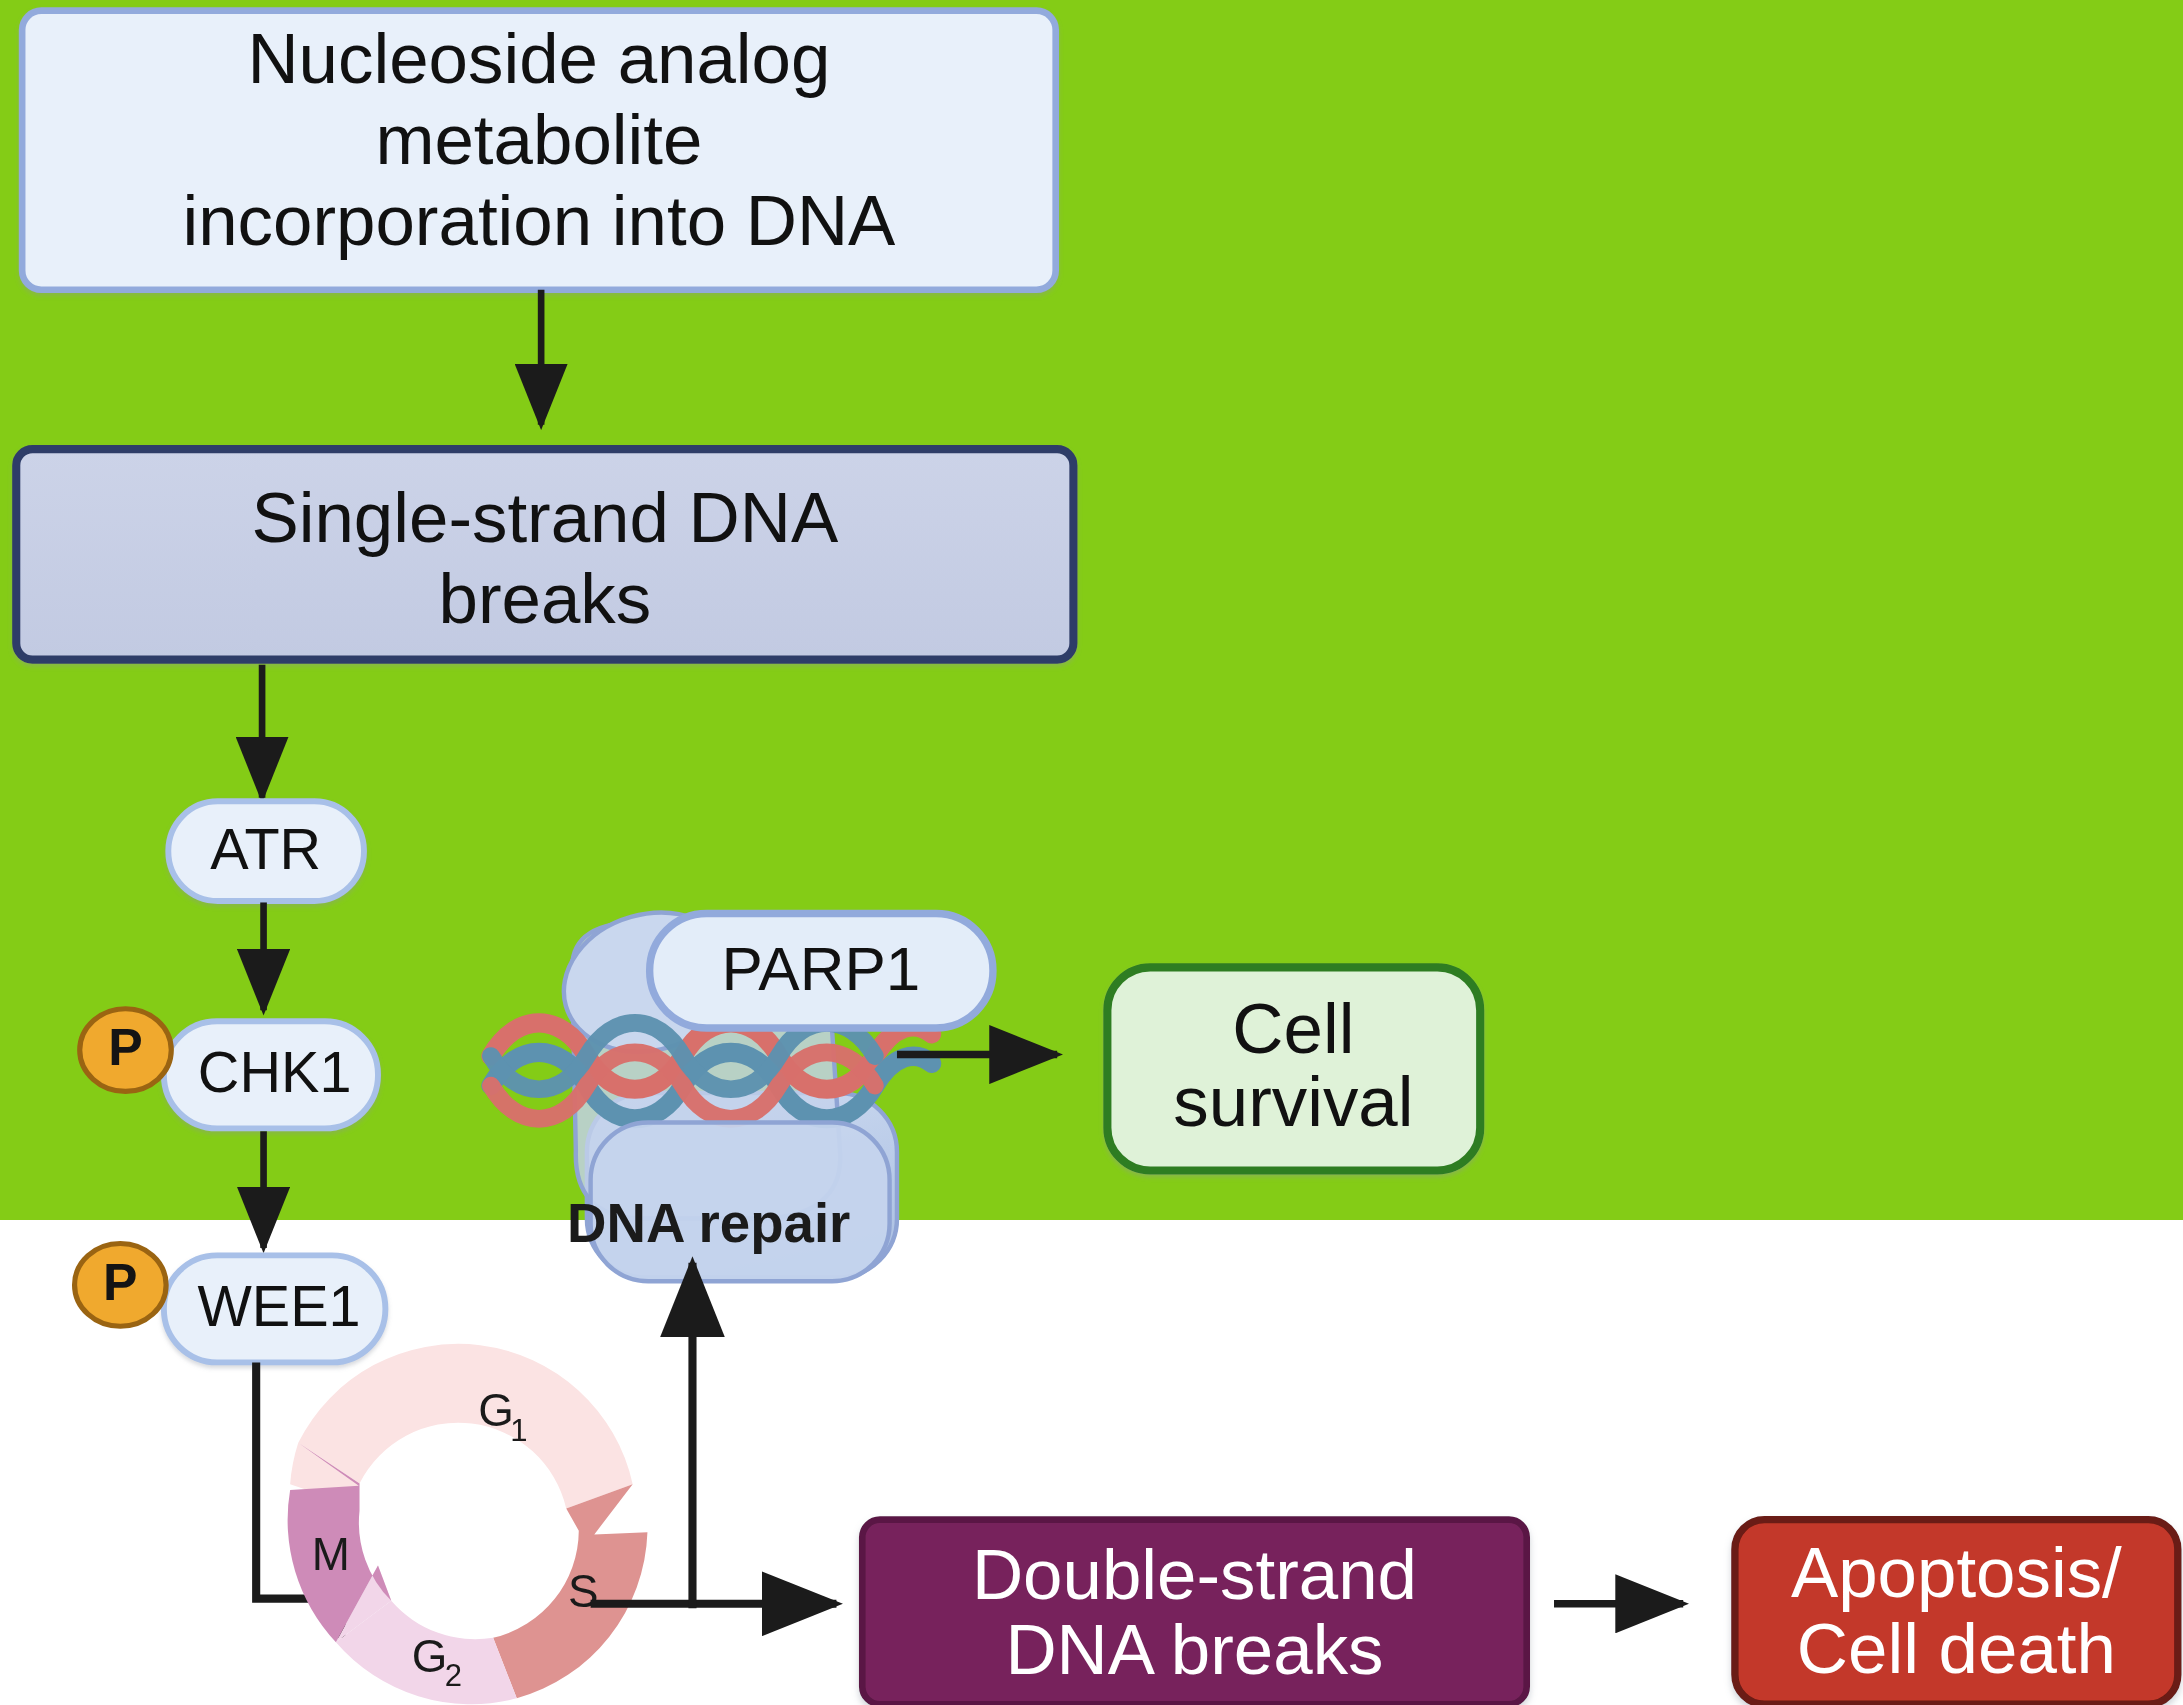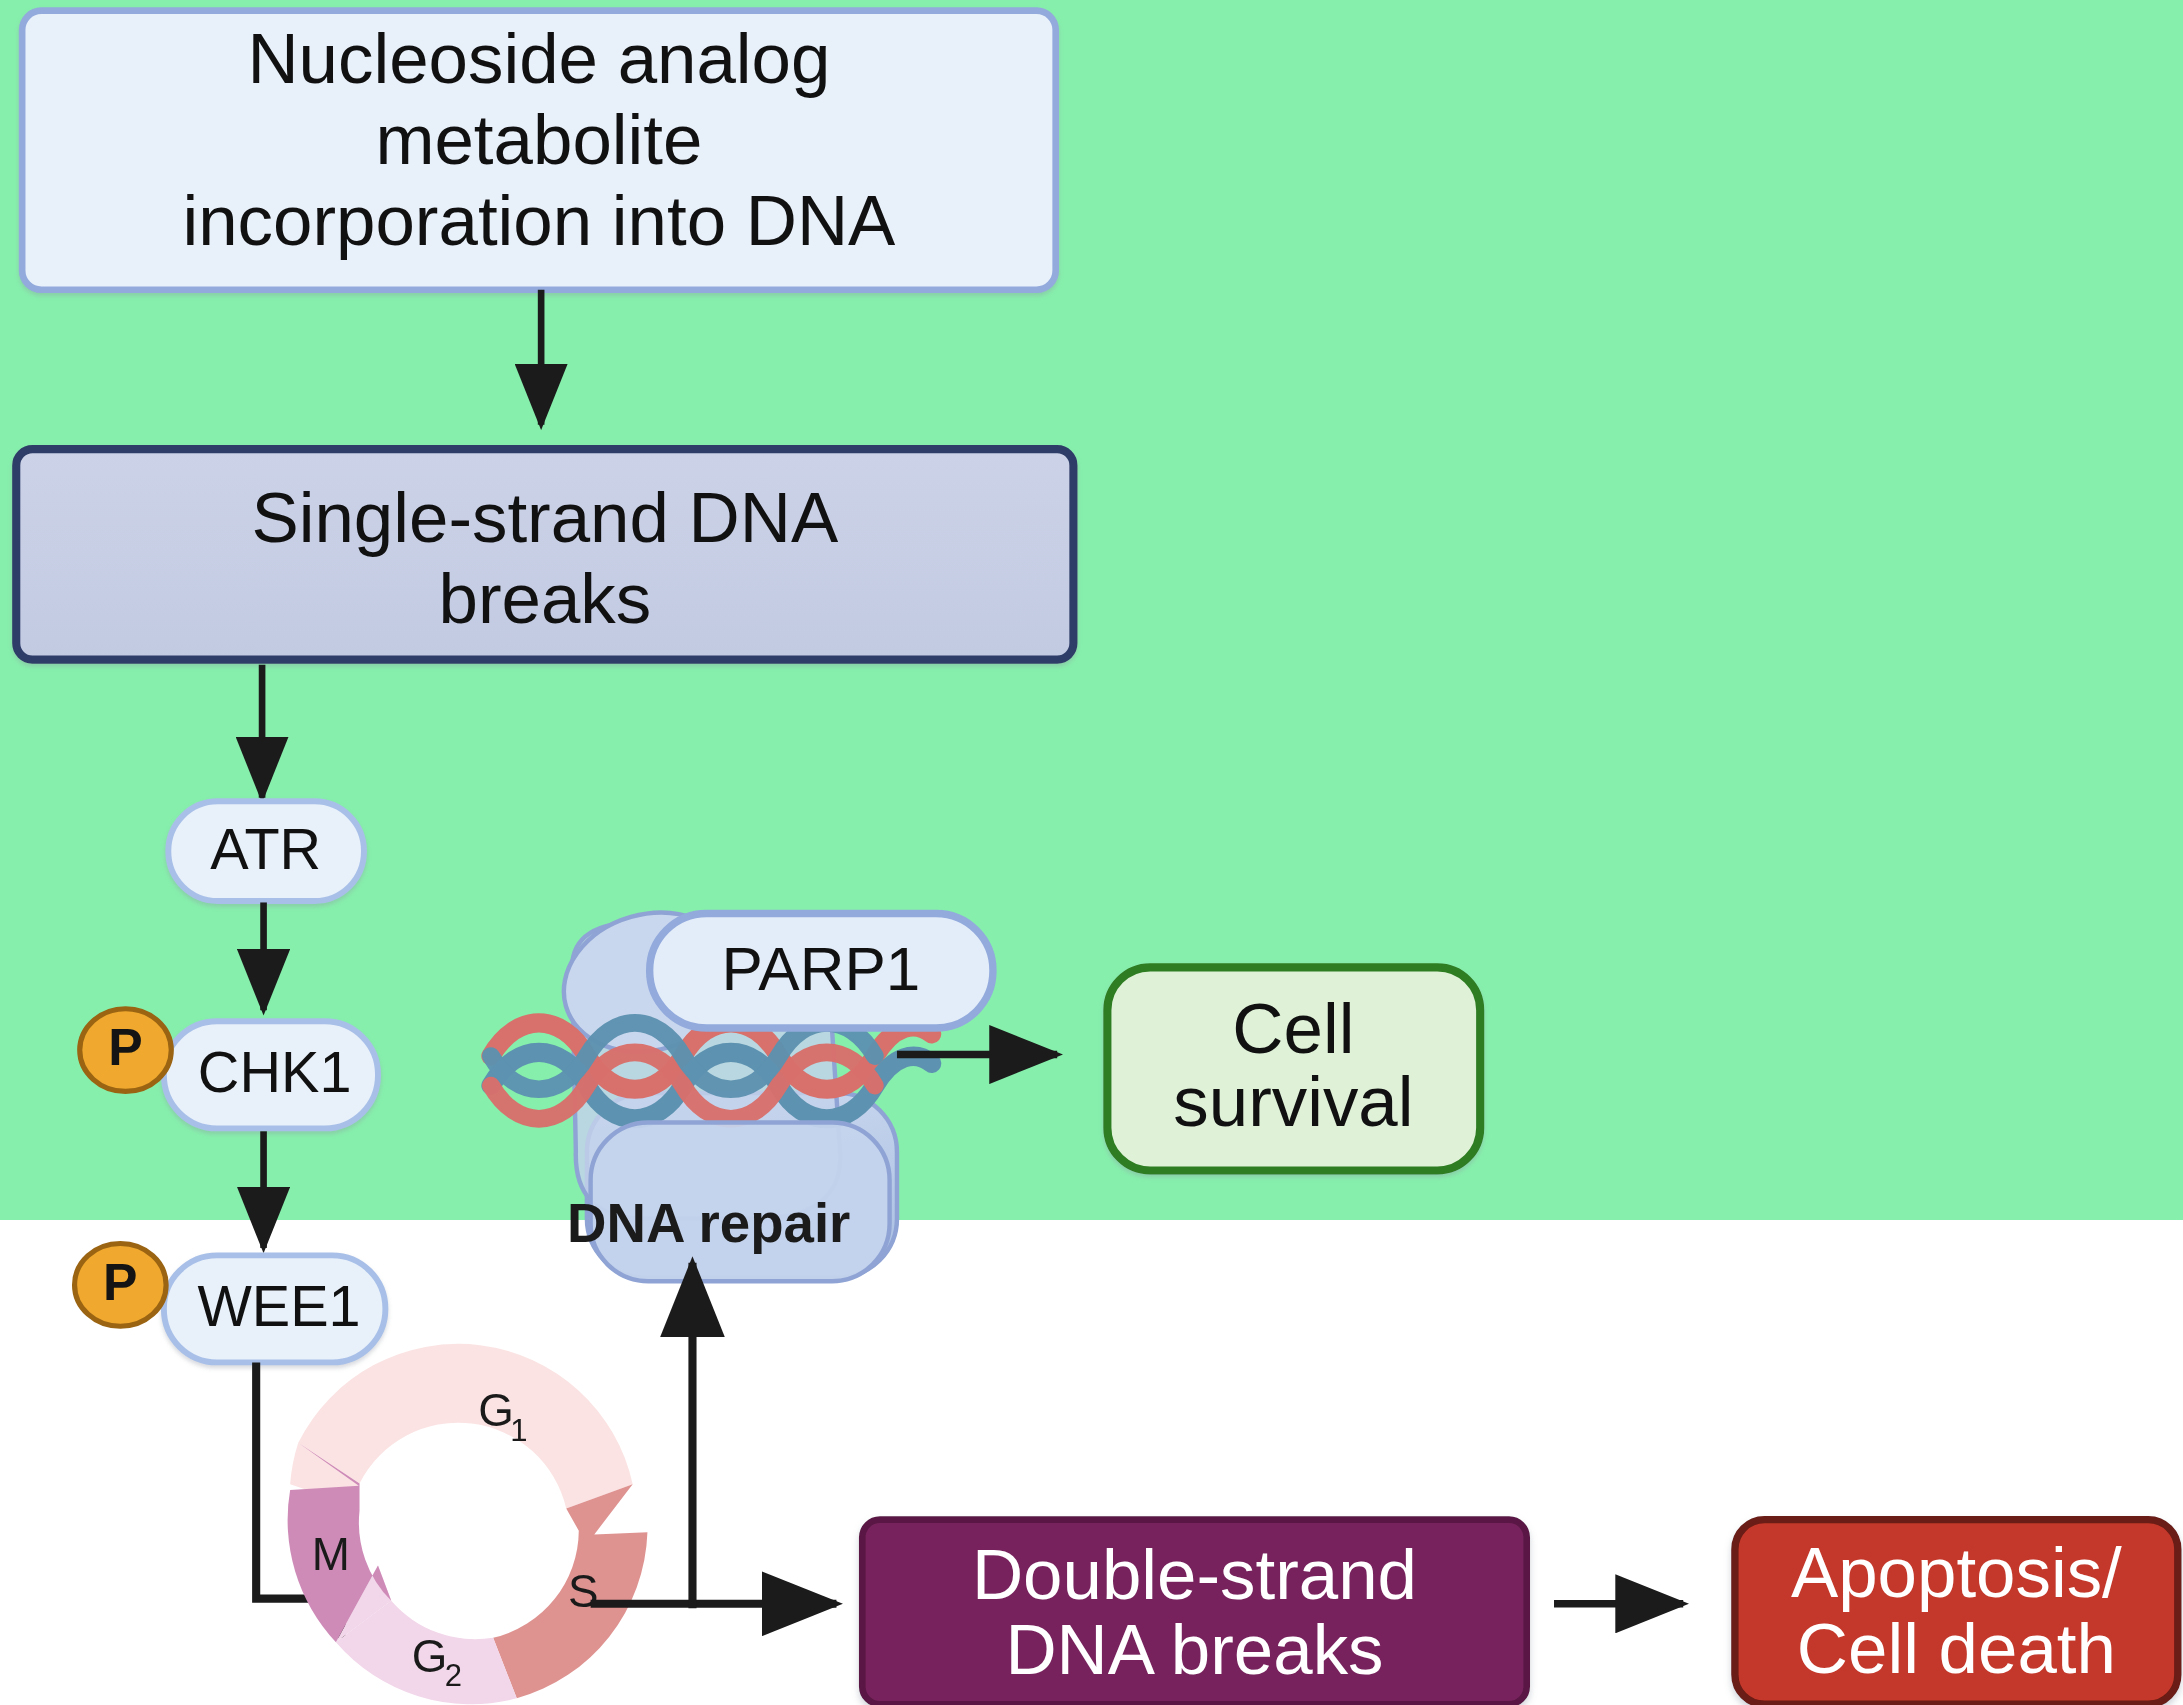--- a/index.html
+++ b/index.html
@@ -3,21 +3,21 @@
 <meta charset="utf-8">
 <title>Nucleoside Analog DNA Damage Response Pathway</title>
 <style>
   html,body{margin:0;padding:0;background:#ffffff;}
   body{
     width:2183px;height:1706px;
     font-family:"Liberation Sans", sans-serif;
     -webkit-font-smoothing:antialiased;
     overflow:hidden;
   }
-  #canvas{position:relative;width:2183px;height:1220px;background:#86efac;}
+  #canvas{position:relative;width:2183px;height:1220px;background:#84cc16;}
   svg#diagram{position:absolute;left:0;top:0;width:2183px;height:1706px;display:block;}
 
   
   .box-label{
     font-family:"Liberation Sans", sans-serif;
     fill:#111111;
     text-anchor:middle;
     dominant-baseline:middle;
   }
   .big-label{font-size:96px;}

